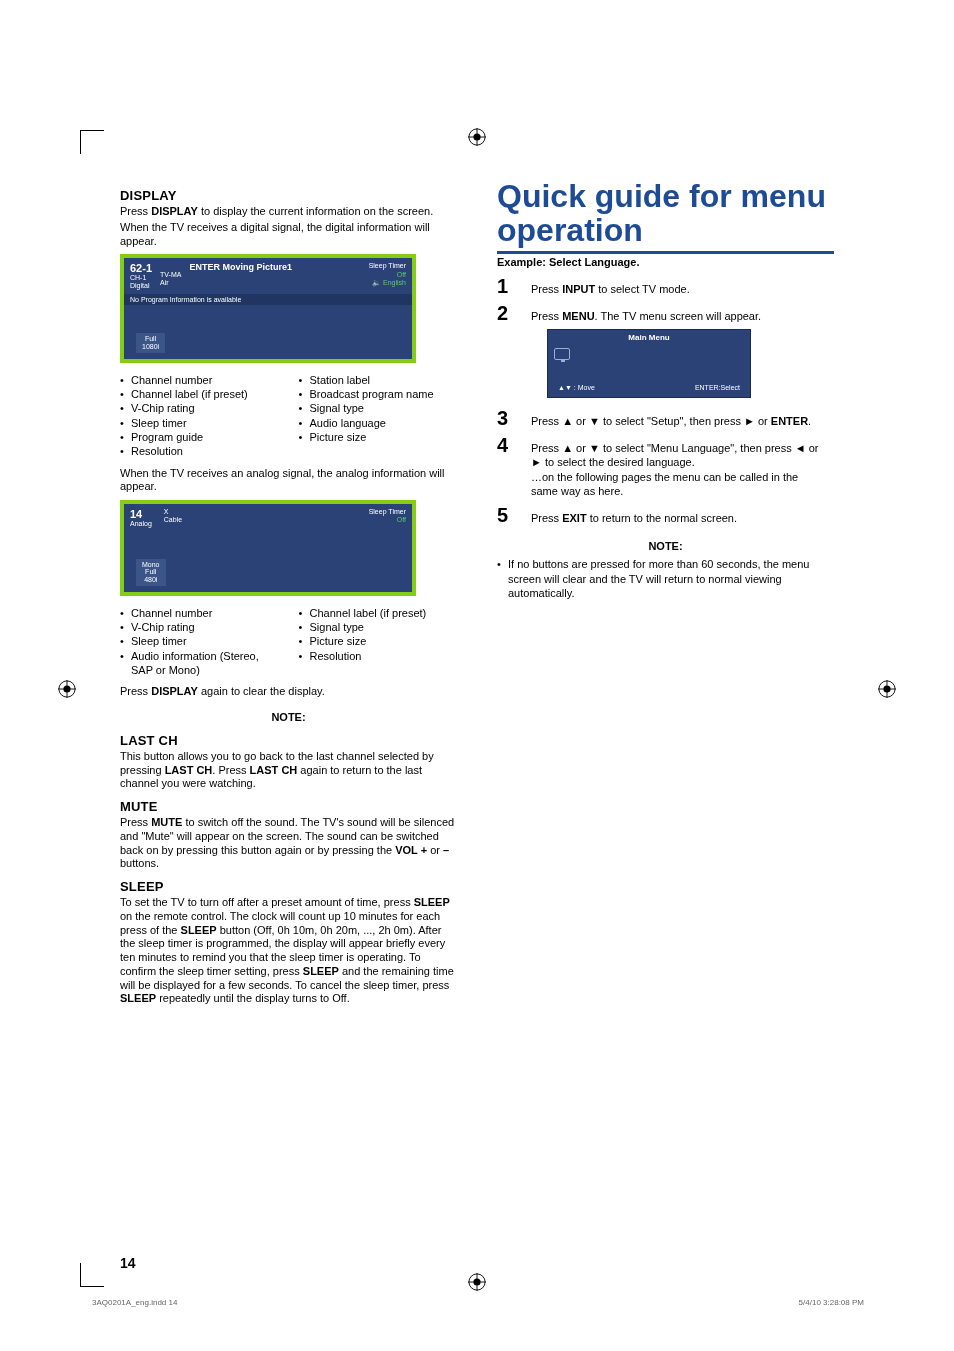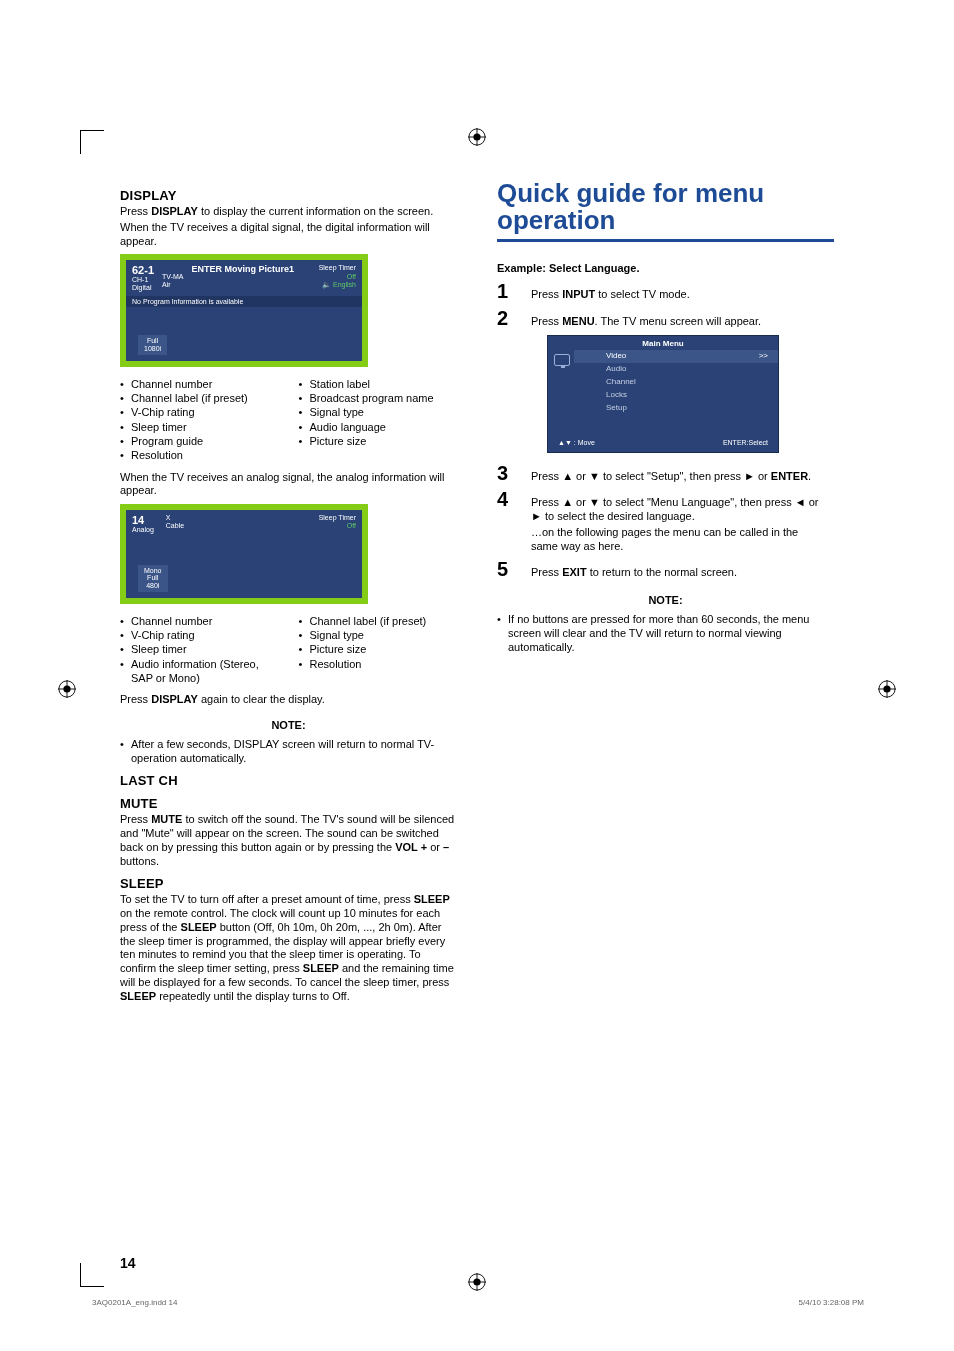--- a/index.html
+++ b/index.html
@@ -31,64 +31,64 @@
   .reg-right { top: 680px; right: 58px; }
   .reg-bottom { bottom: 60px; left: 50%; transform: translateX(-50%); }
 
   h2.section {
     font-size: 13px;
     font-weight: bold;
     margin: 8px 0 0 0;
     letter-spacing: 0.2px;
   }
   h1.big {
-    font-size: 26px;
+    font-size: 32px;
     font-weight: bold;
     color: #1e4b95;
     line-height: 1.05;
     border-bottom: 3px solid #1e4b95;
     padding-bottom: 4px;
-    margin-bottom: 20px;
+    margin-bottom: 2px;
   }
   p { margin: 2px 0; line-height: 1.25; }
   .bold { font-weight: bold; }
   ul.bullets { list-style: none; padding: 0; margin: 4px 0; }
   ul.bullets li { position: relative; padding-left: 11px; line-height: 1.3; }
   ul.bullets li::before { content: "•"; position: absolute; left: 0; }
   .two-col-list { display: flex; gap: 20px; margin: 4px 0; }
   .two-col-list ul { flex: 1; }
 
   .osd-box {
     background: #2a4276;
     color: #fff;
     font-size: 8px;
-    width: 248px;
+    width: 296px;
     margin: 6px 0;
-    border: 6px solid #84cc16;
+    border: 4px solid #84cc16;
   }
   .osd-box .top-row { display: flex; padding: 4px 6px 2px 6px; align-items: flex-start; }
   .osd-box .ch-block { line-height: 1.1; }
   .osd-box .ch-num { font-size: 11px; font-weight: bold; }
   .osd-box .ch-sub { font-size: 7px; }
   .osd-box .prog-name { flex: 1; font-size: 9px; font-weight: bold; padding-left: 8px; }
   .osd-box .right-block { text-align: right; font-size: 7px; line-height: 1.2; }
   .osd-box .green { color: #5fc96a; }
   .osd-box .bar { background: #203562; padding: 2px 6px; font-size: 7px; margin-top:2px;}
   .osd-box .body { height: 54px; position: relative; }
   .osd-box .footer-tag {
     position: absolute; bottom: 6px; left: 12px;
     background: #3b5588; padding: 2px 6px; font-size: 7px; line-height:1.1;
     text-align:center;
   }
 
   .osd-menu {
     background: #2a4276;
     color: #c6cfe4;
     font-size: 8px;
-    width: 232px;
+    width: 204px;
     margin: 6px 0 6px 28px;
     border: 1px solid #1a2b50;
     padding-bottom: 4px;
   }
   .osd-menu .title { color: #fff; font-weight: bold; text-align: center; padding: 3px 0 1px 0;}
   .osd-menu .row { display: flex; align-items: center; padding: 0 10px; height: 13px; }
   .osd-menu .row.selected { background: #3b5588; color: #fff; }
   .osd-menu .row .label { flex: 1; padding-left: 22px; }
   .osd-menu .row .arrow { font-size: 8px; }
   .osd-menu .icon {
@@ -247,25 +247,23 @@
         <li>Channel label (if preset)</li>
         <li>Signal type</li>
         <li>Picture size</li>
         <li>Resolution</li>
       </ul>
     </div>
 
     <p><span>Press </span><span class="bold">DISPLAY</span><span> again to clear the display.</span></p>
 
     <p class="note-head">NOTE:</p>
-    <ul class="bullets">
-        <li>After a few seconds, DISPLAY screen will return to normal TV-operation automatically.</li>
-      </ul>
 
     <h2 class="section">LAST CH</h2>
+    <p><span>This button allows you to go back to the last channel selected by pressing </span><span class="bold">LAST CH</span><span>. Press </span><span class="bold">LAST CH</span><span> again to return to the last channel you were watching.</span></p>
 
     <h2 class="section">MUTE</h2>
     <p><span>Press </span><span class="bold">MUTE</span><span> to switch off the sound. The TV's sound will be silenced and "Mute" will appear on the screen. The sound can be switched back on by pressing this button again or by pressing the </span><span class="bold">VOL +</span><span> or </span><span class="bold">–</span><span> buttons.</span></p>
 
     <h2 class="section">SLEEP</h2>
     <p><span>To set the TV to turn off after a preset amount of time, press </span><span class="bold">SLEEP</span><span> on the remote control. The clock will count up 10 minutes for each press of the </span><span class="bold">SLEEP</span><span> button (Off, 0h 10m, 0h 20m, ..., 2h 0m). After the sleep timer is programmed, the display will appear briefly every ten minutes to remind you that the sleep timer is operating. To confirm the sleep timer setting, press </span><span class="bold">SLEEP</span><span> and the remaining time will be displayed for a few seconds. To cancel the sleep timer, press </span><span class="bold">SLEEP</span><span> repeatedly until the display turns to Off.</span></p>
   </div>
 
   <div class="col">
     <h1 class="big">Quick guide for menu operation</h1>
@@ -281,38 +279,20 @@
       <li>
           <span class="num">2</span>
         <div class="txt">
           <p><span>Press </span><span class="bold">MENU</span><span>. The TV menu screen will appear.</span></p>
           <div class="osd-menu">
             <div class="title">Main Menu</div>
             <div class="osd-menu-wrap">
               <div class="icon-wrap">
                   <div class="icon"></div>
                 </div>
-              <div style="flex:1">
-                <div class="row selected">
-                    <span class="label">Video</span>
-                    <span class="arrow">&gt;&gt;</span>
-                  </div>
-                <div class="row">
-                    <span class="label">Audio</span>
-                  </div>
-                <div class="row">
-                    <span class="label">Channel</span>
-                  </div>
-                <div class="row">
-                    <span class="label">Locks</span>
-                  </div>
-                <div class="row">
-                    <span class="label">Setup</span>
-                  </div>
-              </div>
             </div>
             <div style="height:20px"></div>
             <div class="footer">
               <span>▲▼ : Move</span>
               <span>ENTER:Select</span>
             </div>
           </div>
         </div>
         </li>
       <li>

